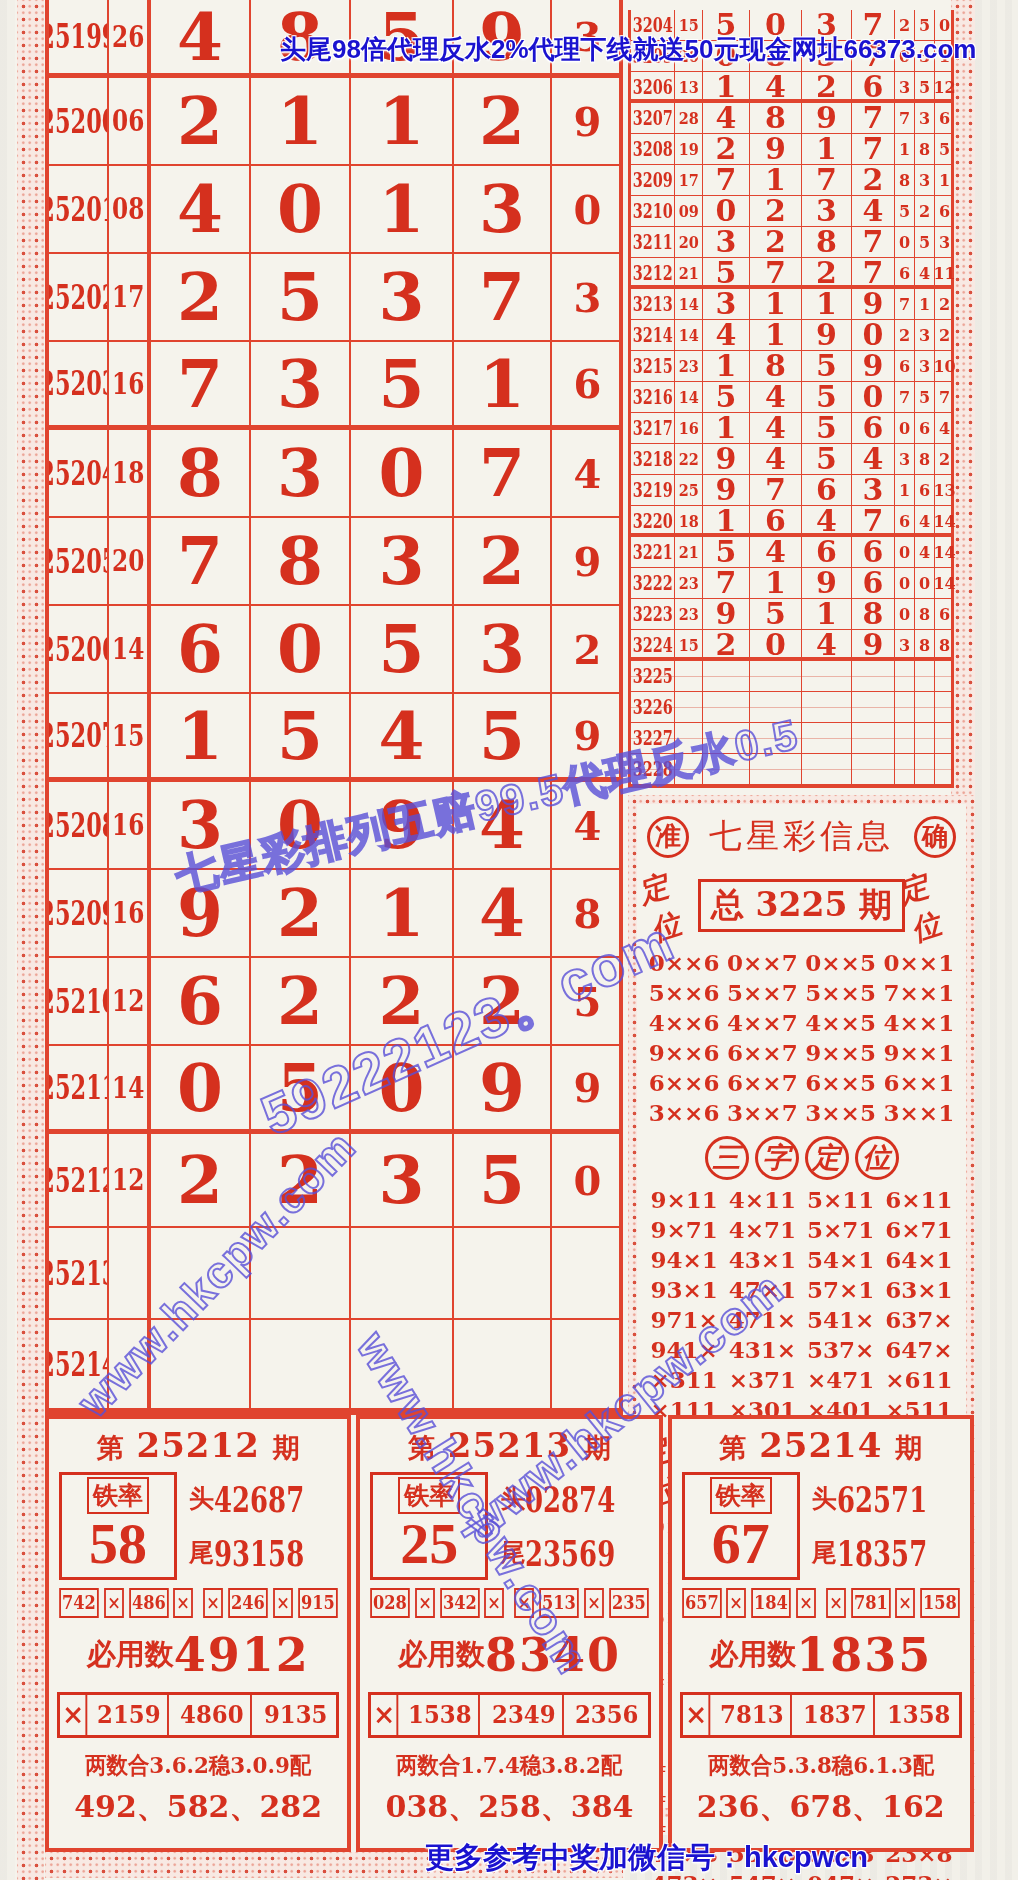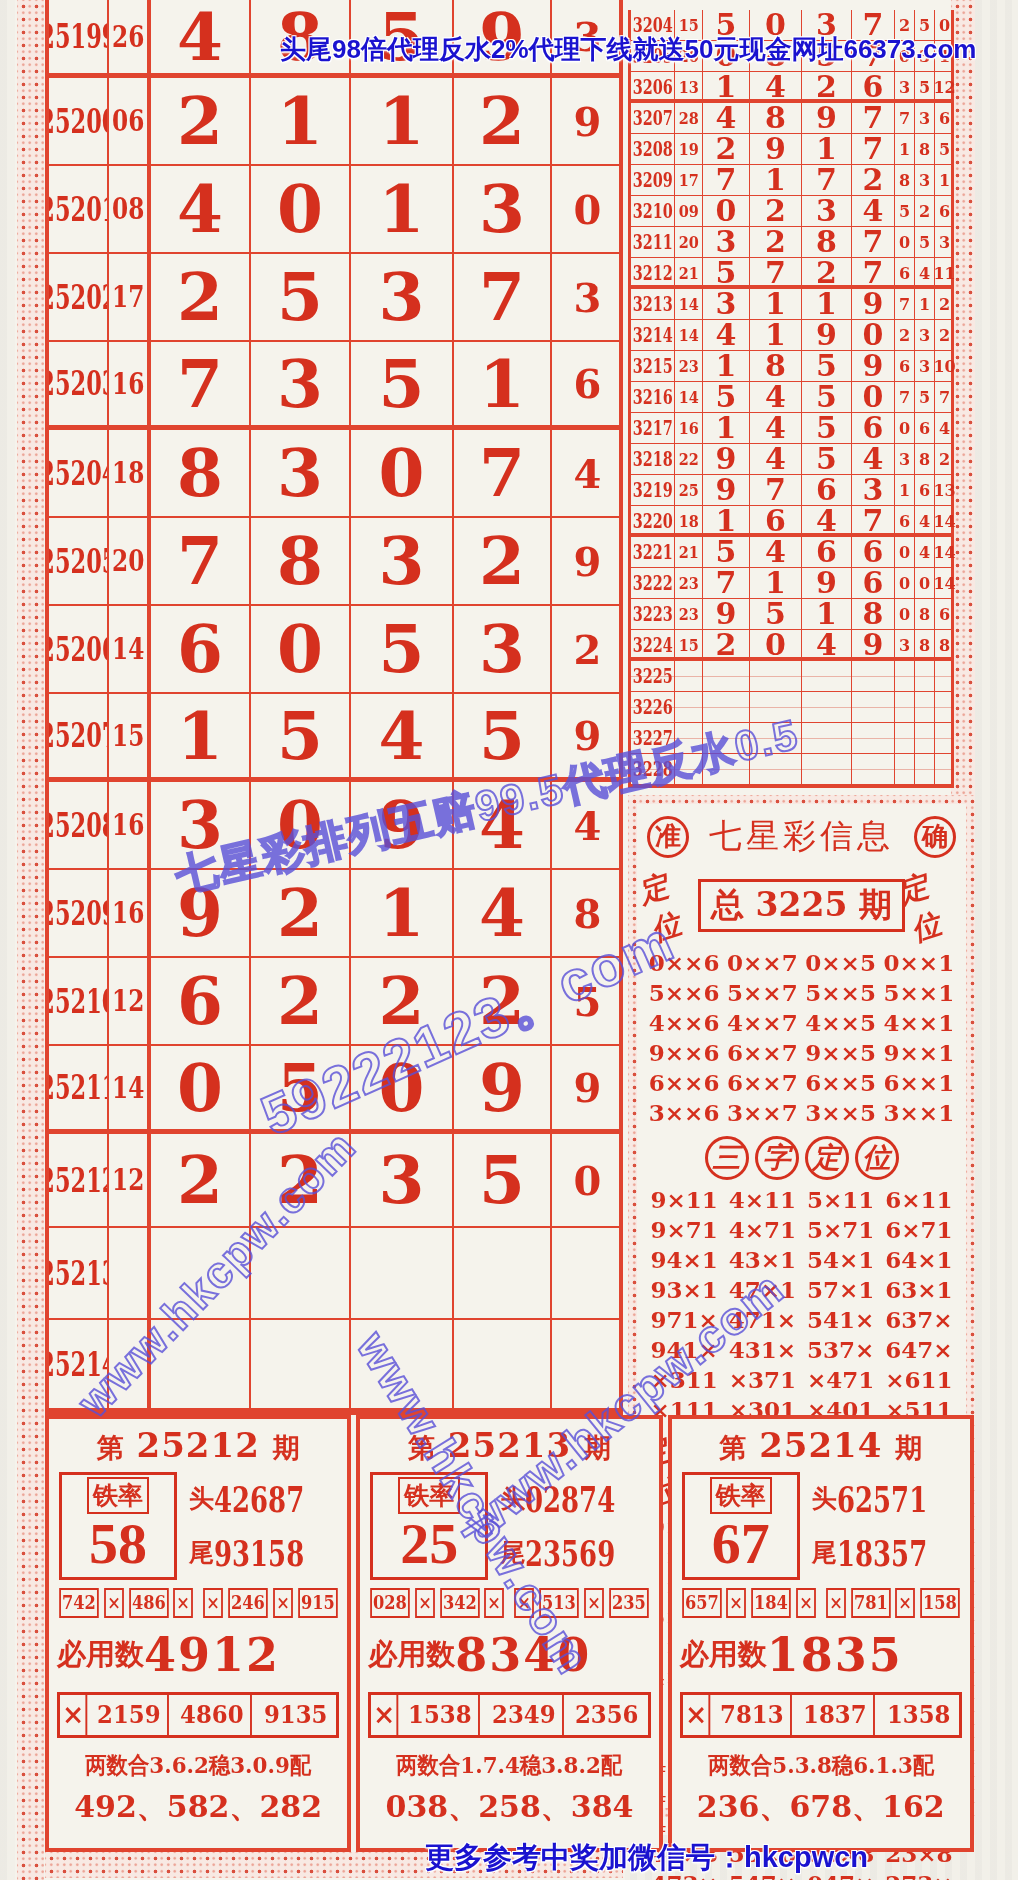--- a/index.html
+++ b/index.html
@@ -73,21 +73,21 @@
   .p-rate{color:var(--red);font-weight:bold;font-size:58px;line-height:1.05;font-family:Liberation Serif, serif;}
   .p-right{flex:1;display:flex;flex-direction:column;justify-content:space-around;padding-left:4px;}
   .p-ht{display:flex;align-items:center;color:var(--red);white-space:nowrap;}
   .p-ht .lab{font-size:25px;font-weight:bold;}
   .p-ht .val{font-size:36px;font-weight:bold;transform:scaleX(.72);transform-origin:left;letter-spacing:0;}
   .p-boxes{display:flex;gap:2px;margin-top:8px;justify-content:center;}
   .p-box{border:2.5px solid var(--red);color:var(--red);font-weight:bold;font-size:18px;
          min-width:22px;height:30px;display:flex;align-items:center;justify-content:center;padding:0 1px;
          transform:scaleX(.9);}
   .p-box.gap{border:none;min-width:4px;}
-  .p-must{display:flex;align-items:center;justify-content:flex-start;color:var(--red);margin-top:10px;white-space:nowrap;}
+  .p-must{display:flex;align-items:center;justify-content:center;color:var(--red);margin-top:10px;white-space:nowrap;}
   .p-must .lab{font-size:29px;font-weight:bold;}
   .p-must .val{font-size:46px;font-weight:bold;letter-spacing:2px;}
   .p-xrow{display:flex;margin-top:10px;border:3px solid var(--red);}
   .p-xrow .xc{flex:1;border-right:2.5px solid var(--red);color:var(--red);font-weight:bold;font-size:24px;
               display:flex;align-items:center;justify-content:center;height:40px;transform:scaleX(.95);}
   .p-xrow .xc:first-child{flex:0 0 28px;font-size:28px;}
   .p-xrow .xc:last-child{border-right:none;}
   .p-combo{color:var(--red);font-weight:bold;font-size:23px;text-align:center;margin-top:12px;white-space:nowrap;transform:scaleX(.93);}
   .p-final{color:var(--red);font-weight:bold;font-size:30px;text-align:center;margin-top:6px;white-space:nowrap;}
   
@@ -1221,21 +1221,21 @@
             <span class="dw-side"><span>定位</span></span>
           </div>
           <div class="grid4">
             <div class="g-entry"><span>0××6</span></div>
             <div class="g-entry"><span>0××7</span></div>
             <div class="g-entry"><span>0××5</span></div>
             <div class="g-entry"><span>0××1</span></div>
             <div class="g-entry"><span>5××6</span></div>
             <div class="g-entry"><span>5××7</span></div>
             <div class="g-entry"><span>5××5</span></div>
-            <div class="g-entry"><span>5××1</span></div>
+            <div class="g-entry"><span>7××1</span></div>
             <div class="g-entry"><span>4××6</span></div>
             <div class="g-entry"><span>4××7</span></div>
             <div class="g-entry"><span>4××5</span></div>
             <div class="g-entry"><span>4××1</span></div>
             <div class="g-entry"><span>9××6</span></div>
             <div class="g-entry"><span>6××7</span></div>
             <div class="g-entry"><span>9××5</span></div>
             <div class="g-entry"><span>9××1</span></div>
             <div class="g-entry"><span>6××6</span></div>
             <div class="g-entry"><span>6××7</span></div>

